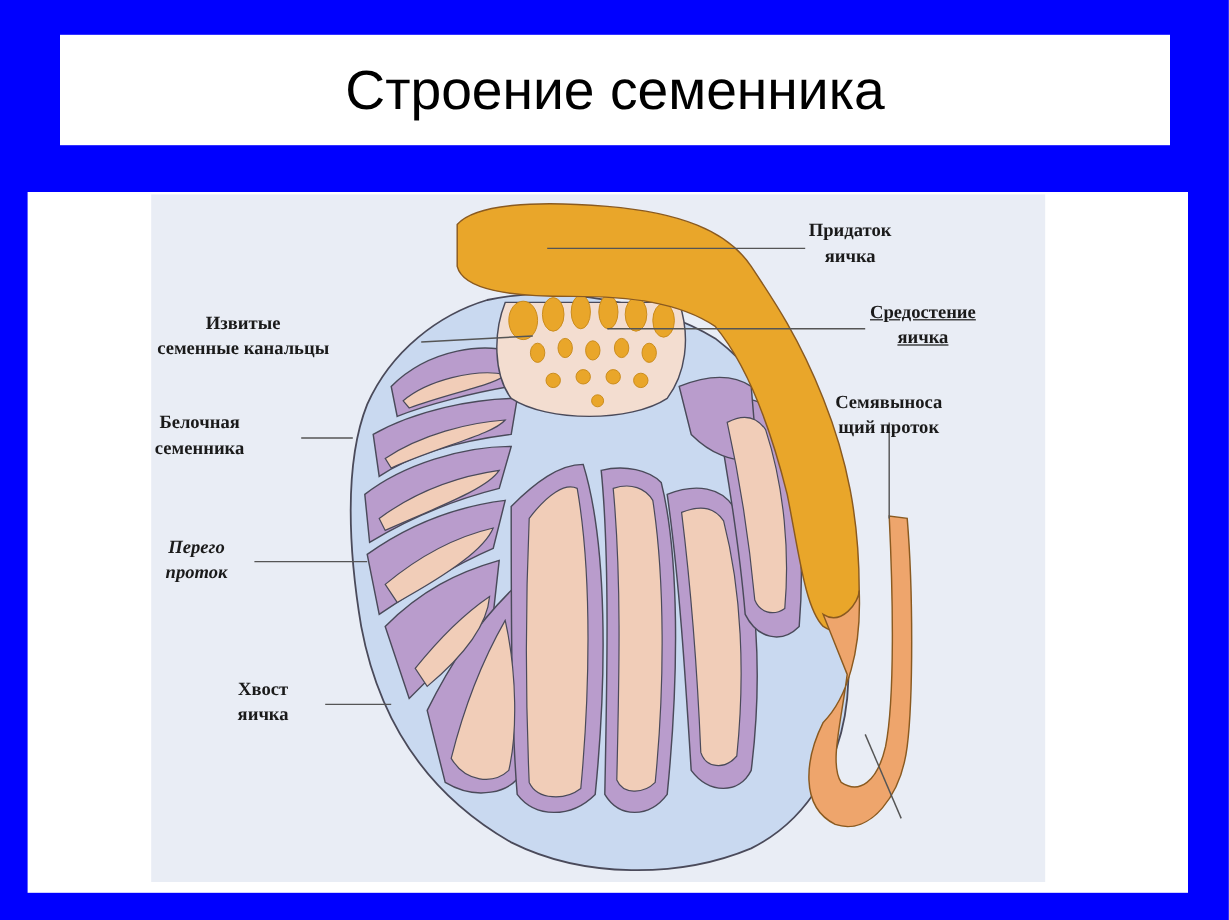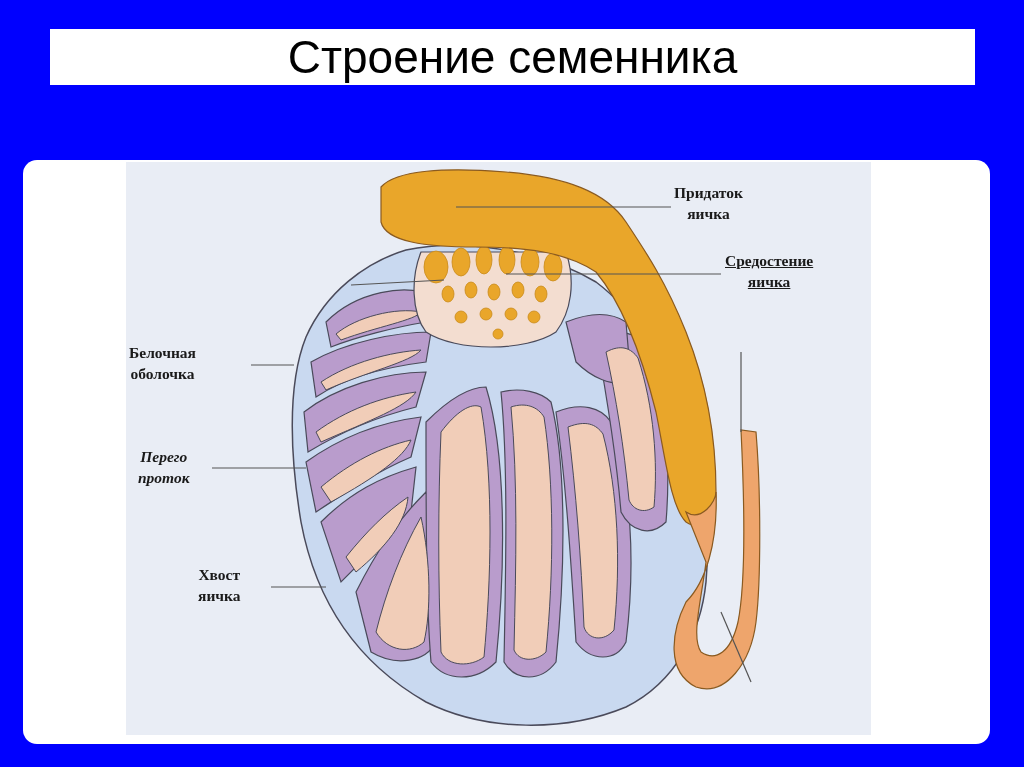--- a/index.html
+++ b/index.html
@@ -1,19 +1,19 @@
 <!DOCTYPE html>
 <html><head>
 <meta charset="utf-8">
 <style>
   html,body{margin:0;padding:0;}
   body{width:1024px;height:767px;background:#0000ff;position:relative;overflow:hidden;font-family:"Liberation Sans",sans-serif;}
-  .title-bar{position:absolute;left:50px;top:29px;width:925px;height:56px;background:#fff;display:flex;align-items:center;justify-content:center;}
+  .title-bar{position:absolute;left:50px;top:29px;width:925px;height:92px;background:#fff;display:flex;align-items:center;justify-content:center;}
   .title-bar h1{margin:0;font-weight:normal;font-size:46px;color:#000;font-family:"Liberation Sans",sans-serif;letter-spacing:0px;}
-  .panel{position:absolute;left:23px;top:160px;width:967px;height:584px;background:#fff;border-radius:14px;}
+  .panel{position:absolute;left:23px;top:160px;width:967px;height:584px;background:#fff;}
   .figure{position:absolute;left:103px;top:2px;width:745px;height:573px;background:#e9edf5;}
   .figure svg{position:absolute;left:0;top:0;}
   .lbl{position:absolute;font-family:"Liberation Serif",serif;font-weight:bold;font-size:15.5px;line-height:21px;color:#1a1a1a;text-align:center;white-space:nowrap;}
 </style>
 </head>
 <body>
 
 <div class="title-bar">
   <h1>Строение семенника</h1>
 </div>
@@ -88,23 +88,31 @@
     </svg>
 
     <div class="lbl" style="left:548px;top:20px;">
       <div>Придаток</div>
       <div>яичка</div>
     </div>
     <div class="lbl" style="left:599px;top:88px;text-decoration:underline;">
       <div>Средостение</div>
       <div>яичка</div>
     </div>
+    <div class="lbl" style="left:570px;top:163px;">
+      <div>Семявыноса</div>
+      <div>щий проток</div>
+    </div>
+    <div class="lbl" style="left:5px;top:97px;">
+      <div>Извитые</div>
+      <div>семенные канальцы</div>
+    </div>
     <div class="lbl" style="left:3px;top:180px;">
       <div>Белочная</div>
-      <div>оболочка</div>
+      <div>семенника</div>
     </div>
     <div class="lbl" style="left:12px;top:284px;font-style:italic;">
       <div>Перего</div>
       <div>проток</div>
     </div>
     <div class="lbl" style="left:72px;top:402px;">
       <div>Хвост</div>
       <div>яичка</div>
     </div>
   </div>

